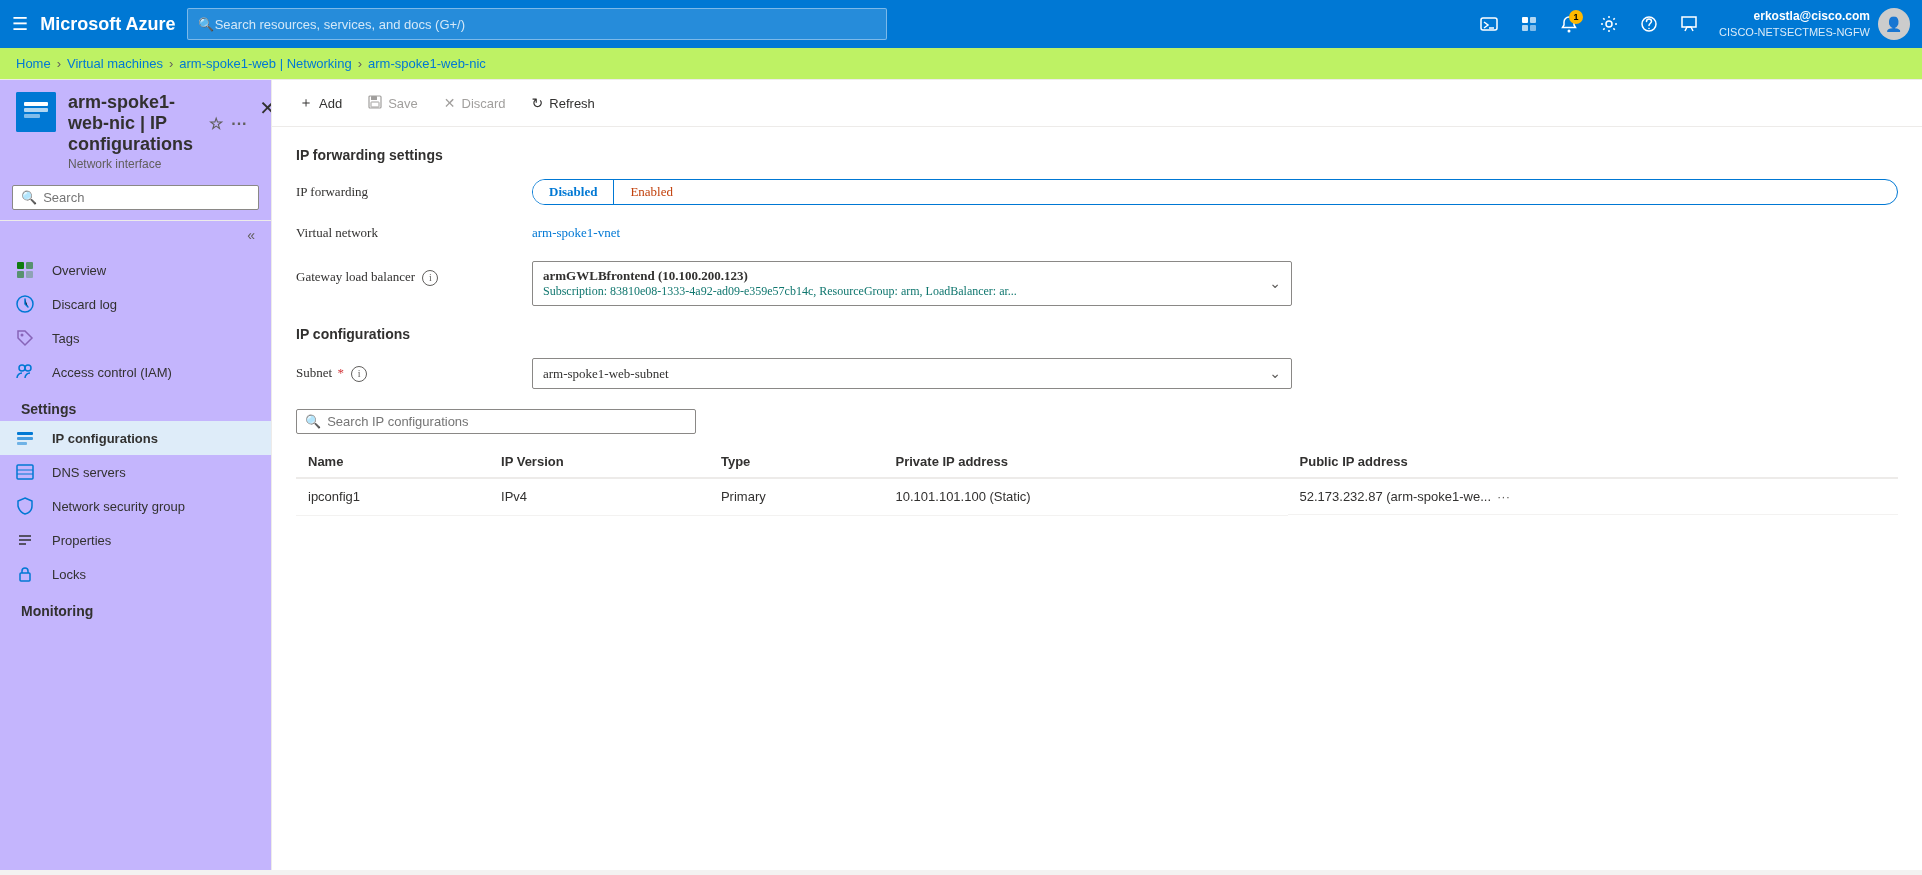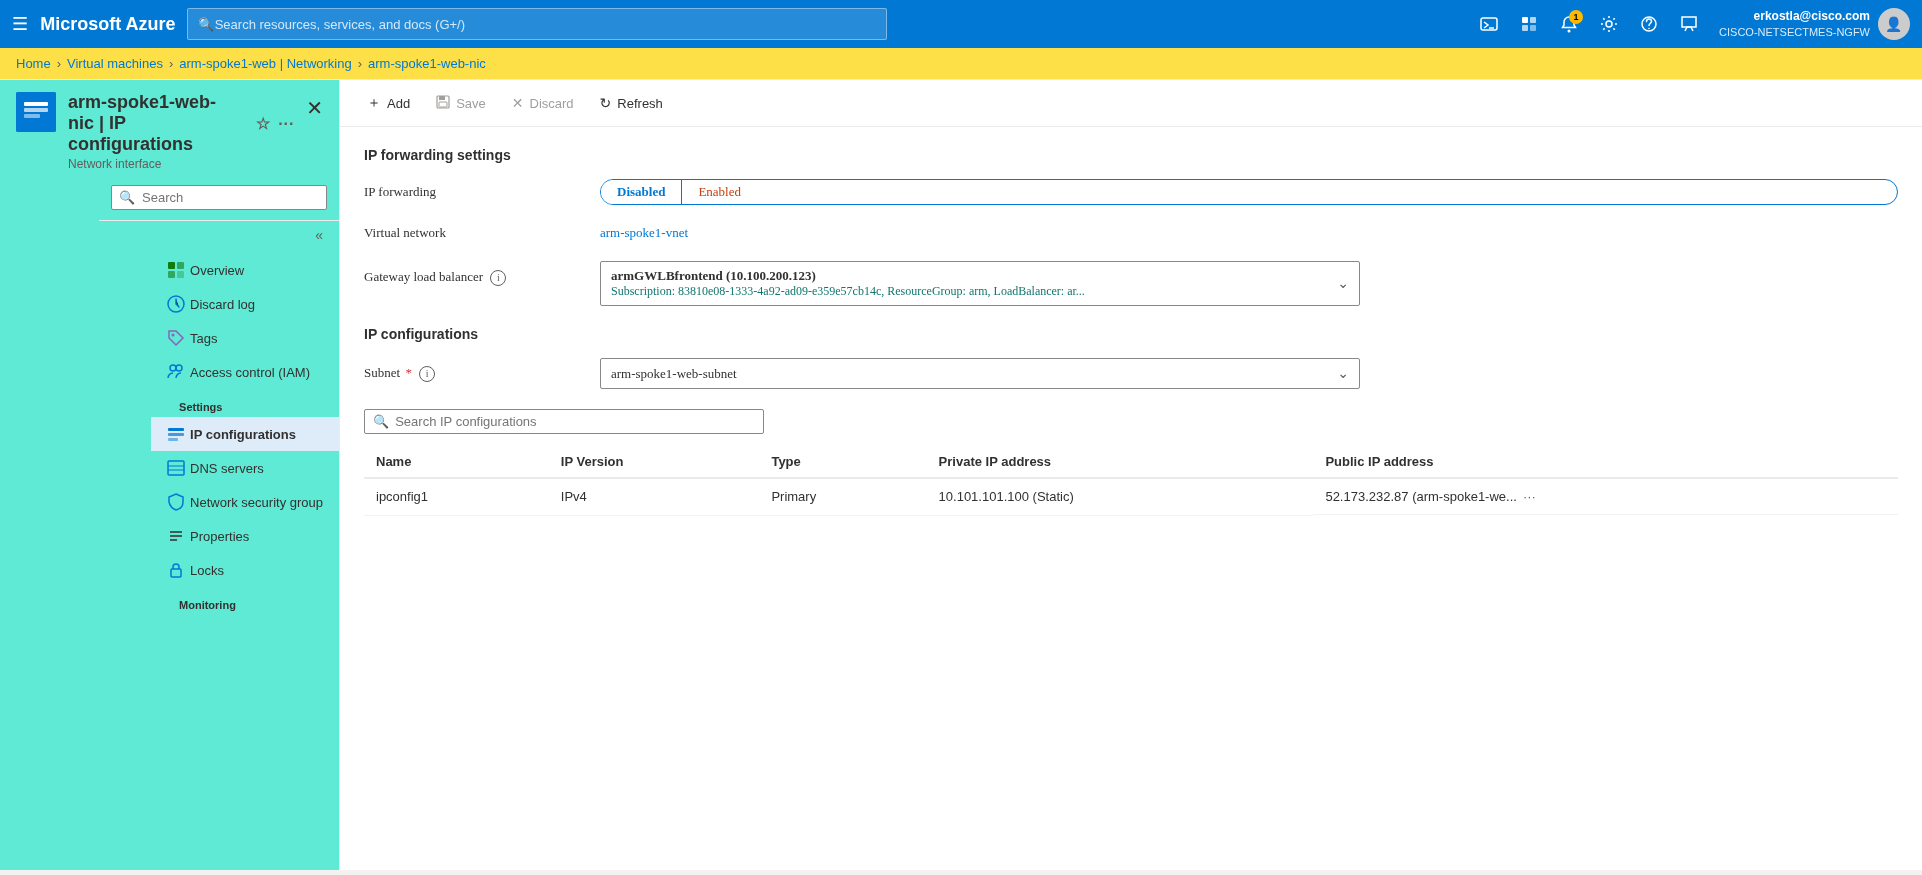--- a/index.html
+++ b/index.html
@@ -33,32 +33,32 @@
     }
     .user-info { display: flex; align-items: center; gap: 8px; margin-left: 8px; cursor: pointer; }
     .user-text { text-align: right; line-height: 1.3; }
     .user-text .name { font-size: 12px; font-weight: 600; }
     .user-text .tenant { font-size: 11px; opacity: 0.85; }
     .avatar { width: 32px; height: 32px; border-radius: 50%; background: #ccc; overflow: hidden; display: flex; align-items: center; justify-content: center; font-size: 14px; color: #555; }
 
     
     .breadcrumb {
       padding: 8px 16px; display: flex; align-items: center; gap: 6px;
-      font-size: 13px; background: #fde047; border-bottom: 1px solid #edebe9;
+      font-size: 13px; background: #bef264; border-bottom: 1px solid #edebe9;
     }
     .breadcrumb a { color: #0078d4; text-decoration: none; }
     .breadcrumb .sep { color: #605e5c; }
 
     
     .page-container { display: flex; height: calc(100vh - 48px - 37px); }
 
     
     .sidebar {
-      width: 340px; min-width: 260px; background: #5eead4; border-right: 1px solid #edebe9;
-      display: flex; flex-direction: column; overflow: hidden; align-items: flex-end;
+      width: 272px; min-width: 260px; background: #c4b5fd; border-right: 1px solid #edebe9;
+      display: flex; flex-direction: column; overflow: hidden;
     }
     .resource-icon {
       width: 40px; height: 40px; background: #0078d4; border-radius: 2px;
       display: flex; align-items: center; justify-content: center;
     }
     .resource-header-text .title { font-size: 16px; font-weight: 600; color: #323130; display: flex; align-items: center; gap: 8px; }
     .resource-header-text .subtitle { font-size: 12px; color: #605e5c; margin-top: 2px; }
 
     .sidebar-search {
       padding: 10px 12px; border-bottom: 1px solid #edebe9;
@@ -66,27 +66,27 @@
     .sidebar-search-input {
       display: flex; align-items: center; border: 1px solid #8a8886; border-radius: 2px;
       padding: 4px 8px; gap: 6px; background: white;
     }
     .sidebar-search-input input { border: none; outline: none; font-size: 13px; flex: 1; }
     .sidebar-search-input .search-icon { color: #605e5c; font-size: 13px; }
     .collapse-btn { cursor: pointer; color: #605e5c; font-size: 14px; padding: 4px 8px; }
 
     .sidebar-nav { flex: 1; overflow-y: auto; padding: 4px 0; }
     .nav-item {
-      display: flex; align-items: center; gap: 5px; padding: 8px 16px;
+      display: flex; align-items: center; gap: 18px; padding: 8px 16px;
       cursor: pointer; font-size: 13px; color: #323130;
     }
     .nav-item.active { background: #deecf9; font-weight: 600; }
     .nav-item .nav-icon { width: 18px; height: 18px; display: flex; align-items: center; justify-content: center; flex-shrink: 0; }
     .nav-section-header {
-      padding: 12px 28px 4px; font-size: 11px; font-weight: 600; color: #323130;
+      padding: 12px 21px 4px; font-size: 14px; font-weight: 600; color: #323130;
     }
 
     
     .main-content { flex: 1; display: flex; flex-direction: column; overflow: hidden; background: white; }
 
     .toolbar {
       display: flex; align-items: center; gap: 4px; padding: 8px 16px;
       border-bottom: 1px solid #edebe9;
     }
     .toolbar-btn {

